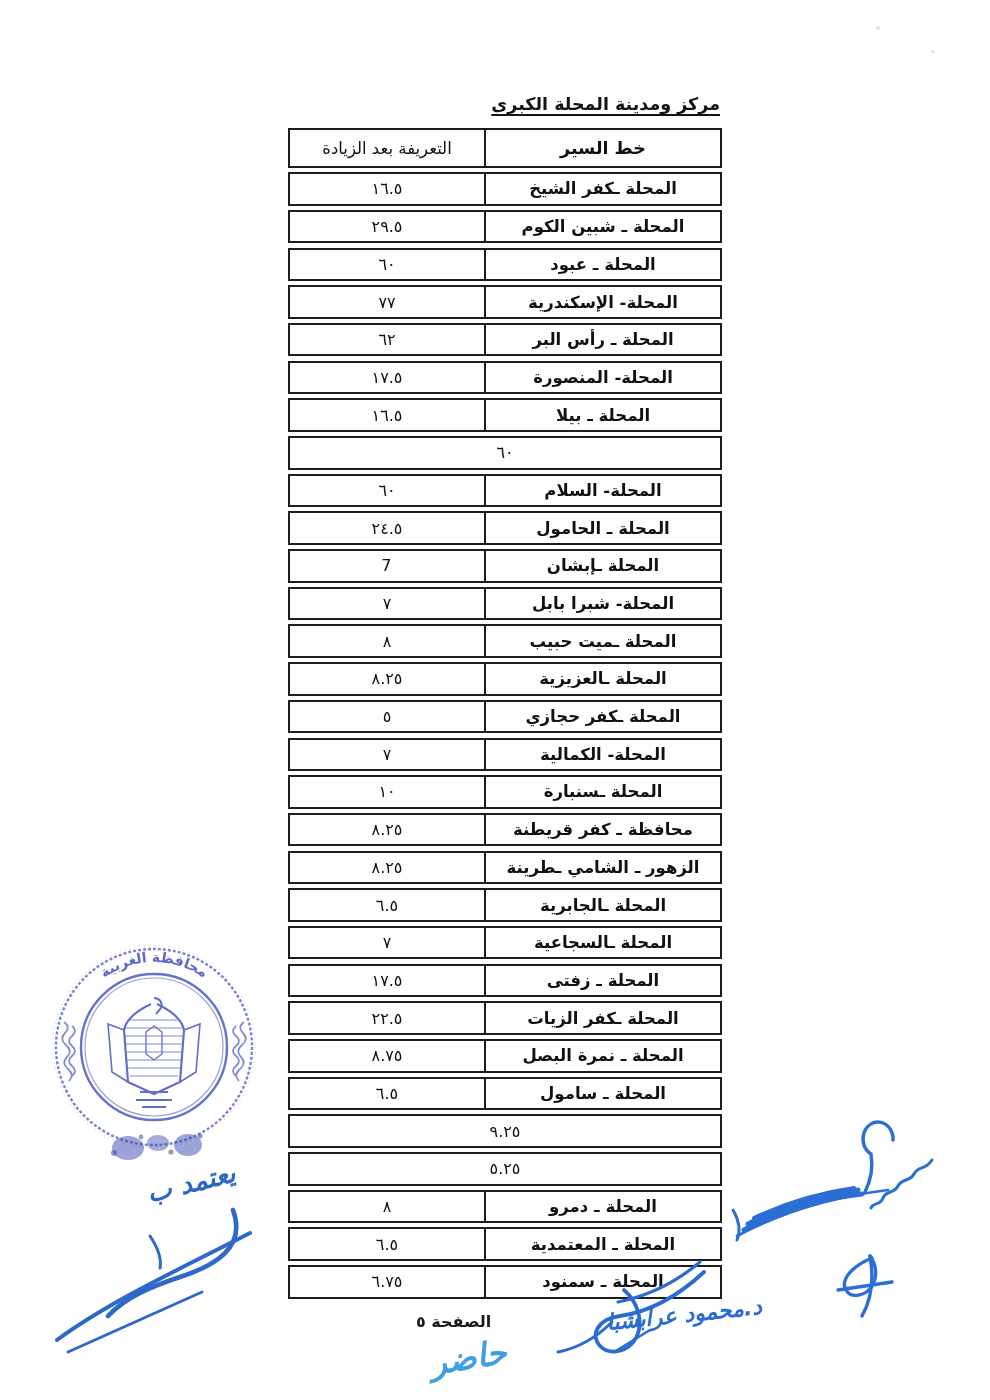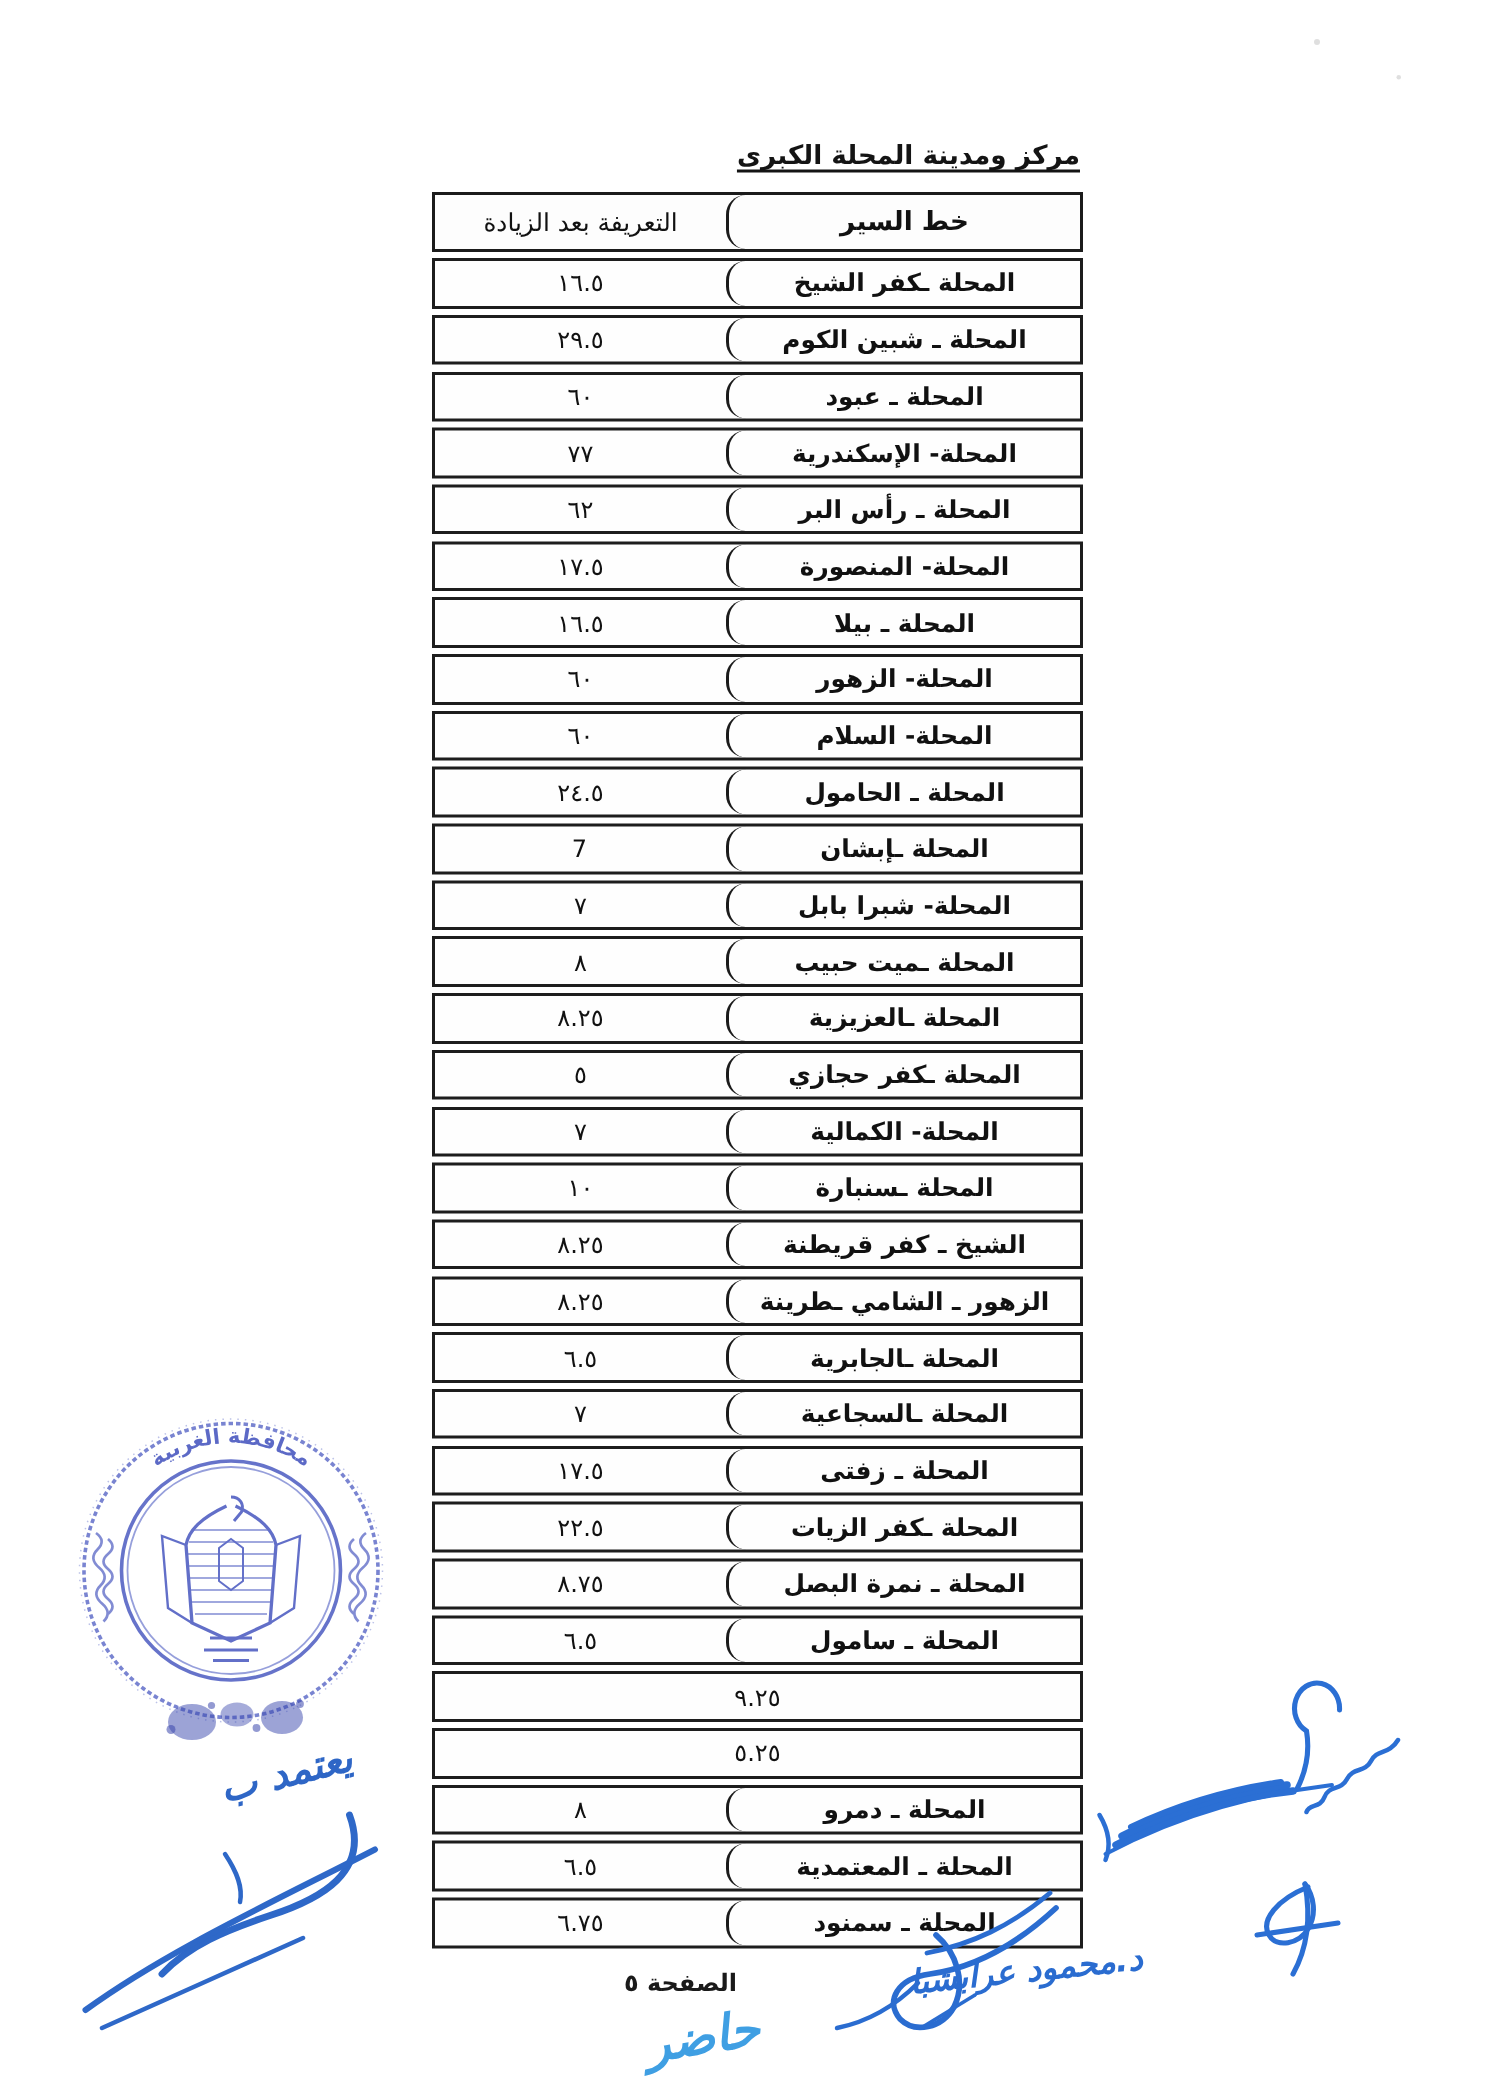--- a/index.html
+++ b/index.html
@@ -20,21 +20,21 @@
   .t-header{
     display:flex; height:40px; border:2.4px solid #1b1b1b; box-sizing:border-box;
     background:#fdfdfd;
   }
   .t-row{
     display:flex; height:33.5px; margin-top:4.2px; border:2px solid #1d1d1d;
     box-sizing:border-box; background:#fefefe;
   }
   .cell{ display:flex; align-items:center; justify-content:center; }
   .route-col{ flex:0 0 236px; border-left:2.2px solid #1b1b1b; box-sizing:border-box;
-    font-size:16.5px; font-weight:bold;border-radius:13px; }
+    font-size:16.5px; font-weight:bold; }
   .tariff-col{ flex:1 1 auto; font-size:16px; font-weight:normal; letter-spacing:1.5px; }
   .t-header .route-col{ font-size:17.5px; }
   .t-header .tariff-col{ font-size:16.5px; letter-spacing:0; }
   
   .page-number{
     position:absolute; top:1312px; left:416px; font-size:16px; font-weight:600;
     color:#1a1a1a; z-index:1;
   }
   
   .hand{ position:absolute; z-index:4; font-style:italic; font-weight:bold; white-space:nowrap; }
@@ -90,21 +90,20 @@
     <div class="cell route-col">المحلة- المنصورة</div>
     <div class="cell tariff-col">١٧.٥</div>
   </div>
 
   <div class="t-row">
     <div class="cell route-col">المحلة ـ بيلا</div>
     <div class="cell tariff-col">١٦.٥</div>
   </div>
 
   <div class="t-row">
-    <div class="cell route-col">المحلة- الزهور</div>
     <div class="cell tariff-col">٦٠</div>
   </div>
 
   <div class="t-row">
     <div class="cell route-col">المحلة- السلام</div>
     <div class="cell tariff-col">٦٠</div>
   </div>
 
   <div class="t-row">
     <div class="cell route-col">المحلة ـ الحامول</div>
@@ -140,21 +139,21 @@
     <div class="cell route-col">المحلة- الكمالية</div>
     <div class="cell tariff-col">٧</div>
   </div>
 
   <div class="t-row">
     <div class="cell route-col">المحلة ـسنبارة</div>
     <div class="cell tariff-col">١٠</div>
   </div>
 
   <div class="t-row">
-    <div class="cell route-col">الشيخ ـ كفر قريطنة</div>
+    <div class="cell route-col">محافظة ـ كفر قريطنة</div>
     <div class="cell tariff-col">٨.٢٥</div>
   </div>
 
   <div class="t-row">
     <div class="cell route-col">الزهور ـ الشامي ـطرينة</div>
     <div class="cell tariff-col">٨.٢٥</div>
   </div>
 
   <div class="t-row">
     <div class="cell route-col">المحلة ـالجابرية</div>

